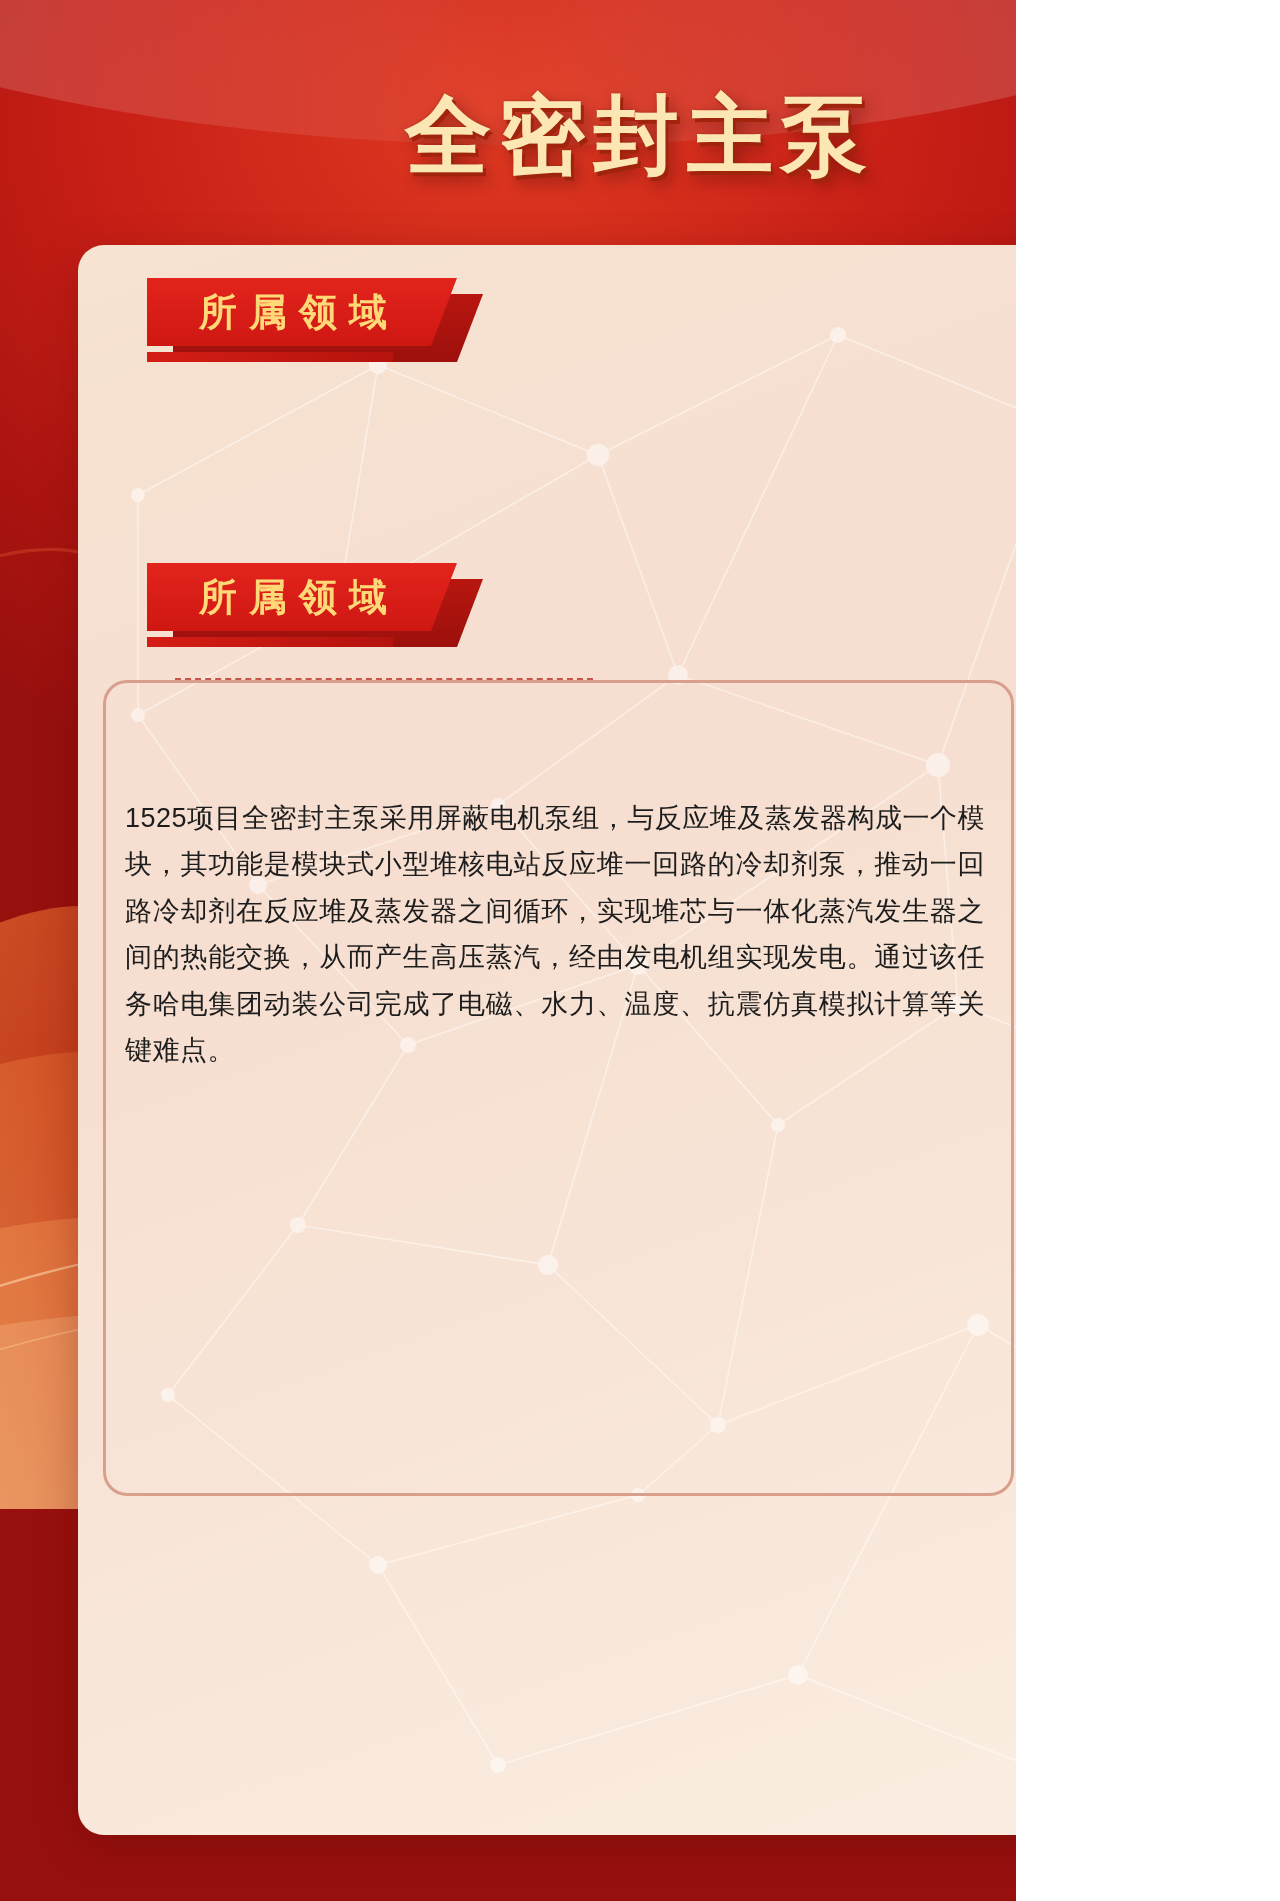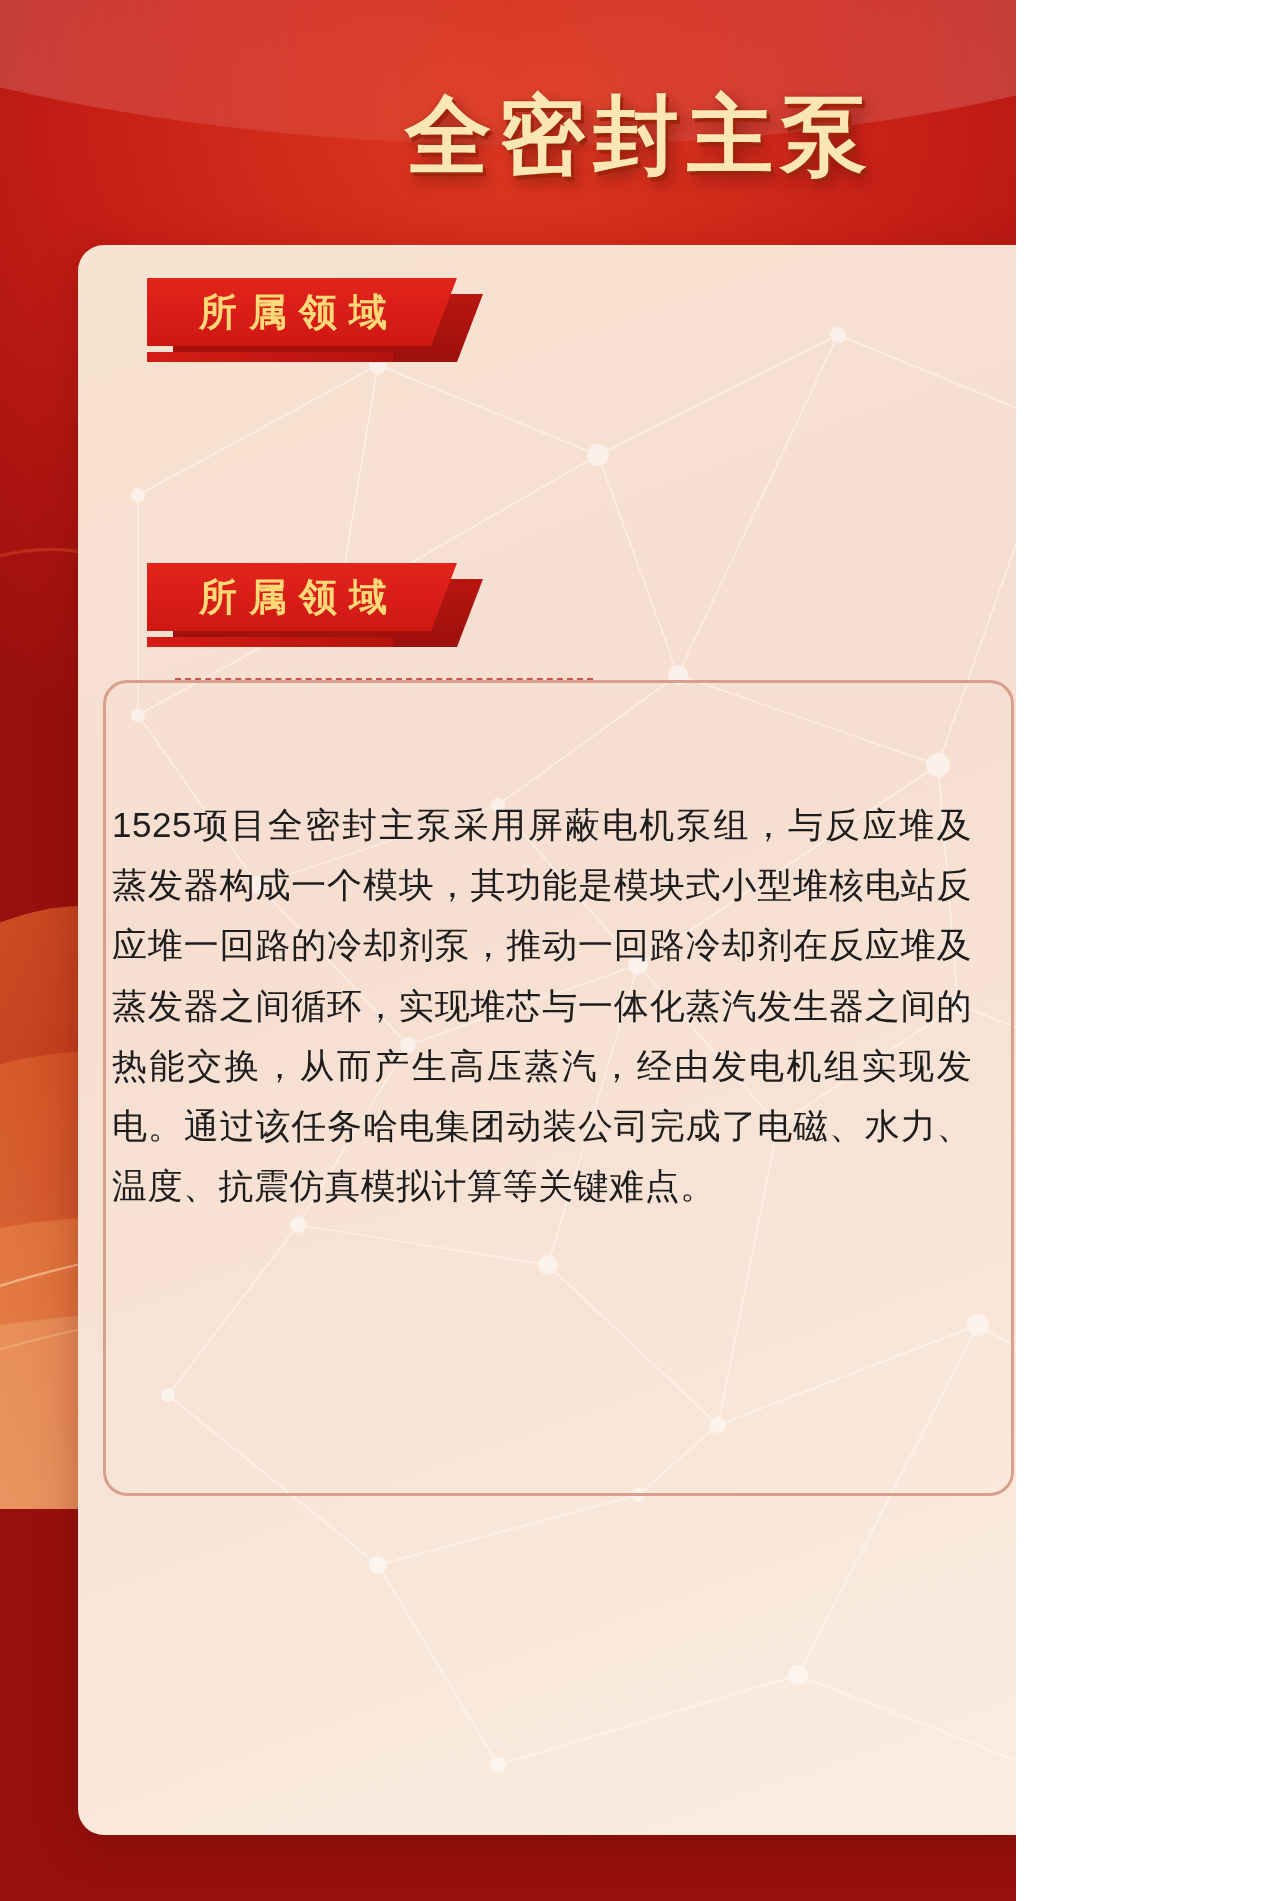--- a/index.html
+++ b/index.html
@@ -129,24 +129,24 @@
     position: absolute;
     left: 103px;
     top: 680px;
     width: 905px;
     height: 810px;
     border: 3px solid #d8a08c;
     border-radius: 24px;
   }
   .summary-text {
     position: absolute;
-    left: 112px;
+    left: 125px;
     top: 795px;
     width: 860px;
-    font-size: 35px;
+    font-size: 27px;
     line-height: 1.72;
     color: #1d1d1d;
     text-align: justify;
     letter-spacing: 0.5px;
   }
 </style>
 </head>
 <body>
 
 <div class="poster">

